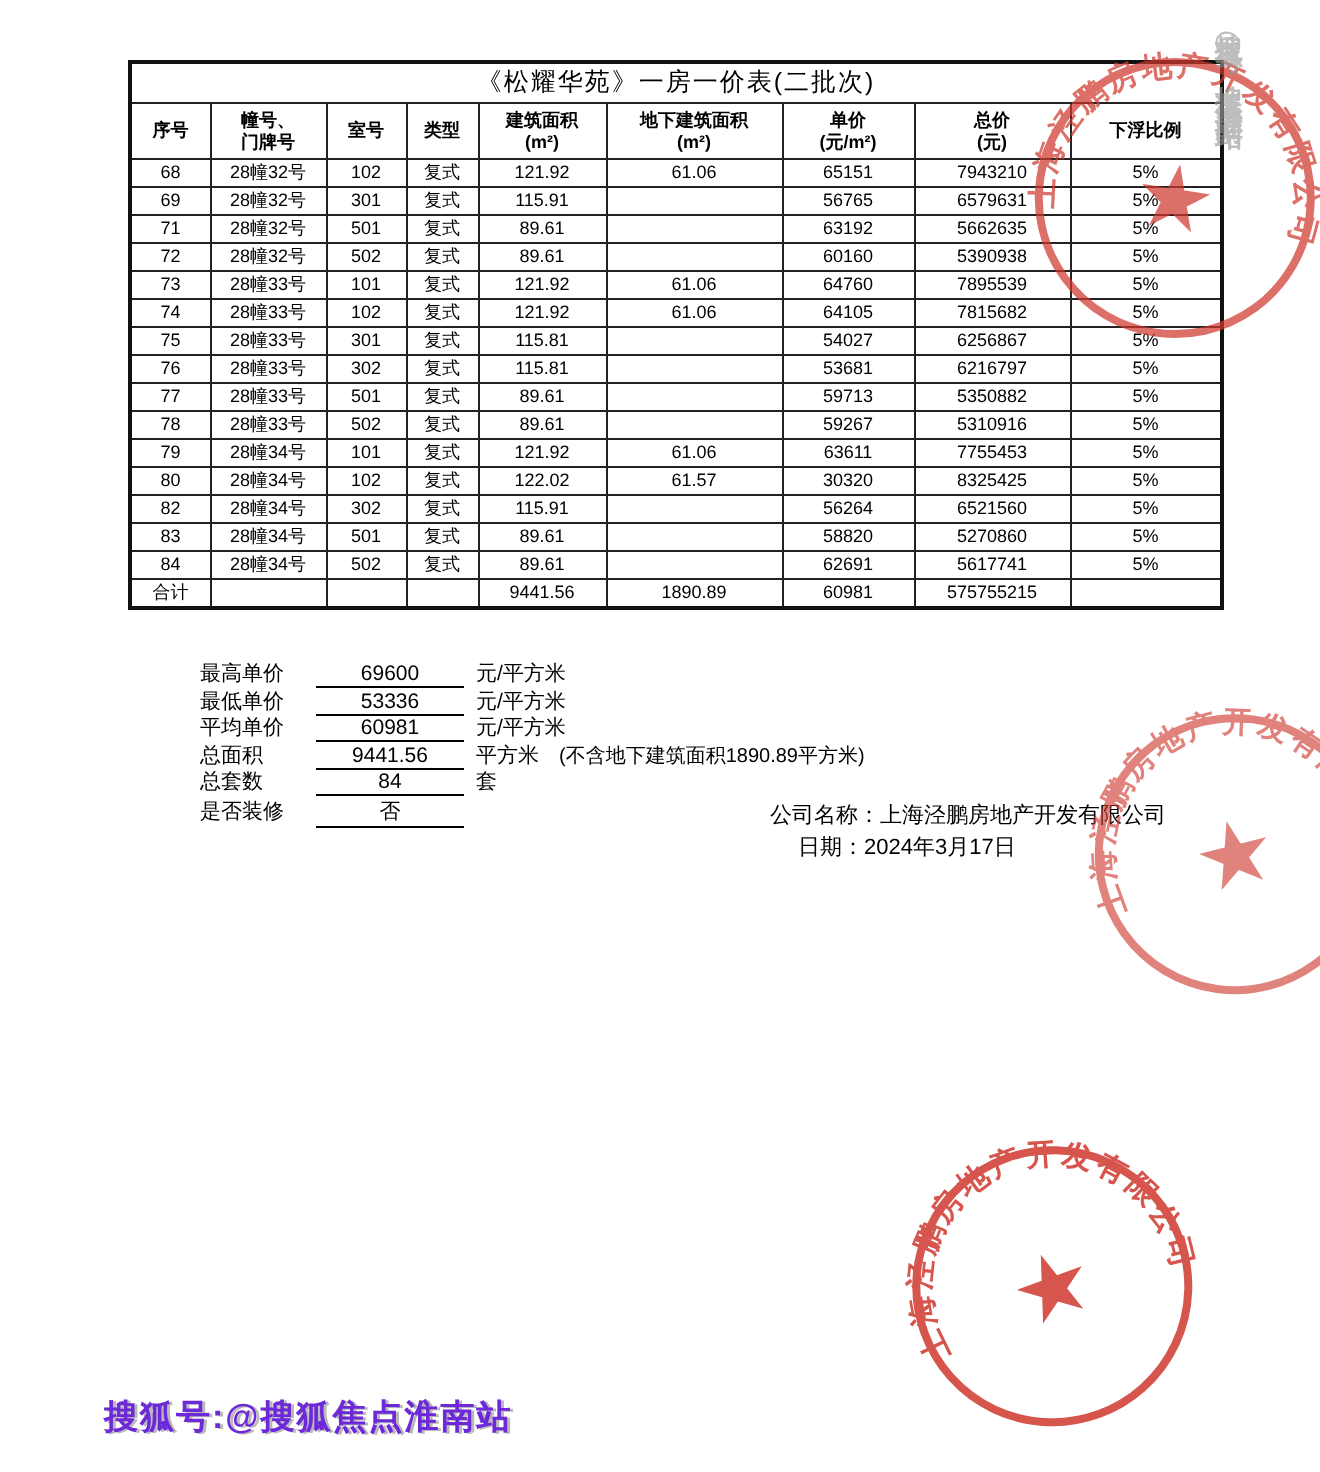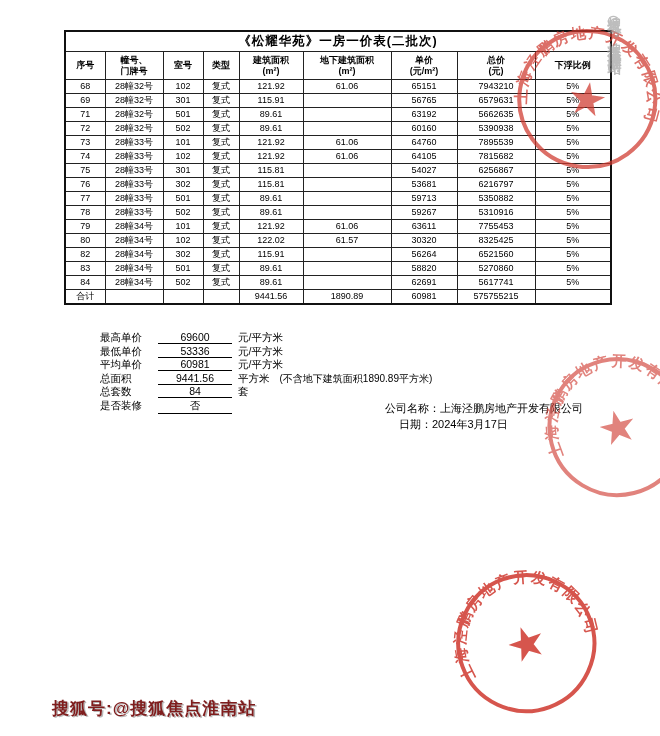--- a/index.html
+++ b/index.html
@@ -26,21 +26,21 @@
     padding: 0 2px;
     text-align: center;
     height: 13px;
     line-height: 1.15;
     overflow: hidden;
   }
   .price-table td { white-space: nowrap; }
   .price-table thead th { white-space: pre-line; font-weight: bold; }
   .price-table thead tr.header-row th { height: 27px; }
   .price-table th.title-cell {
-    font-size: 12.5px; font-weight: bold; height: 19px; letter-spacing: 1px;
+    font-size: 12.5px; font-weight: normal; height: 19px; letter-spacing: 1px;
     white-space: nowrap;
   }
 
   
   .summary { position: absolute; left: 100px; top: 317px; font-size: 10.5px; }
   .summary-line { height: 13.5px; margin-bottom: 0; white-space: nowrap; }
   .s-label { display: inline-block; width: 58px; }
   .s-value {
     display: inline-block; min-width: 66px; text-align: center;
     border-bottom: 1px solid #000; margin: 14px 6px 0 0; padding: 0 4px;
@@ -56,21 +56,21 @@
   .stamp { position: absolute; color: #cf382e; pointer-events: none; }
   .stamp svg text { fill: currentColor; font-weight: bold; font-family: "Liberation Sans", sans-serif; }
   .stamp svg circle { stroke: currentColor; }
   .stamp-top    { left: 512px; top: 24px;  opacity: .72; transform: rotate(9deg); }
   .stamp-mid    { left: 543px; top: 352px; opacity: .62; transform: rotate(-14deg); }
   .stamp-bottom { left: 452px; top: 568px; opacity: .85; transform: rotate(-20deg); }
 
   
   .wm-bottom {
     position: absolute; left: 52px; top: 697px;
-    font-size: 17px; font-weight: bold; color: #7f1d1d;
+    font-size: 17px; font-weight: bold; color: #6d28d9;
     letter-spacing: 1px; text-shadow: 1.5px 0.5px 0 #b9b9b9;
   }
   .wm-side {
     position: absolute; left: 606px; top: 6px;
     writing-mode: vertical-rl;
     font-size: 14px; font-weight: bold; color: #9b9b9b;
     letter-spacing: 3px; opacity: .65; height: 230px;
   }
 </style>
 </head>

